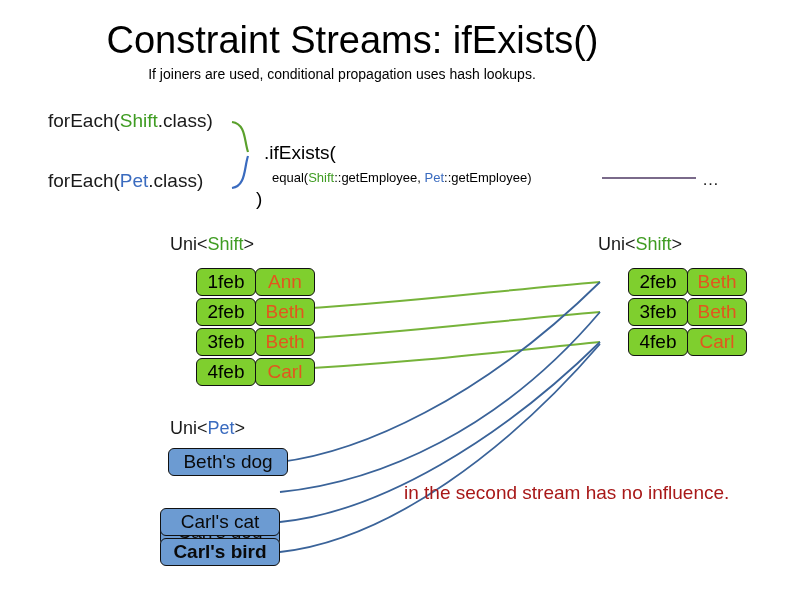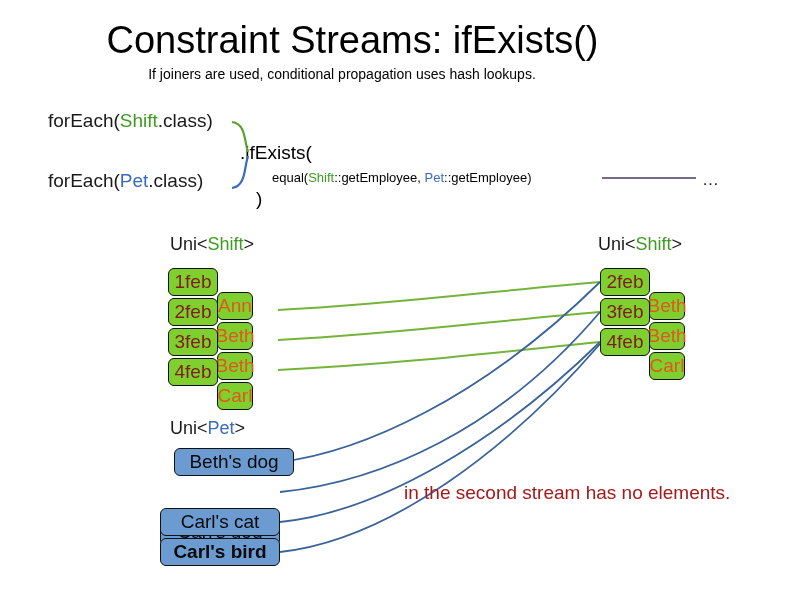--- a/index.html
+++ b/index.html
@@ -33,21 +33,21 @@
     font-size:19px;
     white-space:nowrap;
     color:#1a1a1a;
   }
   #fe-shift{left:48px;top:110px;}
   #fe-pet{left:48px;top:170px;}
   .kw-shift{color:#3f9c22;}
   .kw-pet{color:#3a6bbf;}
 
   #ifexists{
-    left:240px;top:142px;
+    left:264px;top:142px;
     font-size:19px;
     white-space:nowrap;
   }
   #equal{
     left:272px;top:170px;
     font-size:13px;
     white-space:nowrap;
   }
   #closeparen{
     left:256px;top:188px;
@@ -82,22 +82,22 @@
     border:1.6px solid #111111;
     border-radius:6px;
     background:#7fcf2e;
     font-size:19px;
     line-height:24px;
     display:flex;
     align-items:center;
     justify-content:center;
     height:28px;
   }
-  .cell.date{ width:50px; color:#7f1d1d; }
-  .cell.name{ width:36px; color:#e2571e; margin-left:-1px;margin-top:24px; }
+  .cell.date{ width:60px; color:#000000;margin-left:28px; }
+  .cell.name{ width:60px; color:#e2571e; margin-left:-1px; }
 
   .pet-cell{
     box-sizing:border-box;
     border:1.6px solid #111111;
     border-radius:6px;
     background:#6c9bd2;
     width:120px;height:28px;
     font-size:19px;
     display:flex;align-items:center;justify-content:center;
     color:#0a0a0a;
@@ -192,29 +192,29 @@
       <div class="cell date">3feb</div>
       <div class="cell name">Beth</div>
     </div>
     <div class="tuple-row" style="left: 0px; top: 60px;">
       <div class="cell date">4feb</div>
       <div class="cell name">Carl</div>
     </div>
   </div>
 
 <div class="abs tuple-table" id="pet-table" style="left: 160px; top: 448px;">
-    <div class="tuple-row" style="left: 14px; top: 0px;">
+    <div class="tuple-row" style="left: 8px; top: 0px;">
       <div class="pet-cell">Beth's dog</div>
     </div>
     <div class="tuple-row" style="left: 0px; top: 30px; margin-top: 40px;">
       <div class="pet-cell">Carl's dog</div>
     </div>
     <div class="tuple-row" style="left: 0px; top: 60px; border-radius: 6px;">
       <div class="pet-cell">Carl's cat</div>
     </div>
     <div class="tuple-row" style="left: 0px; top: 90px; font-weight: bold;">
       <div class="pet-cell">Carl's bird</div>
     </div>
   </div>
 
 <div class="abs" id="annotation">
-  <div>in the second stream has no elements.</div>
+  <div>in the second stream has no influence.</div>
 </div>
 
 </body></html>

